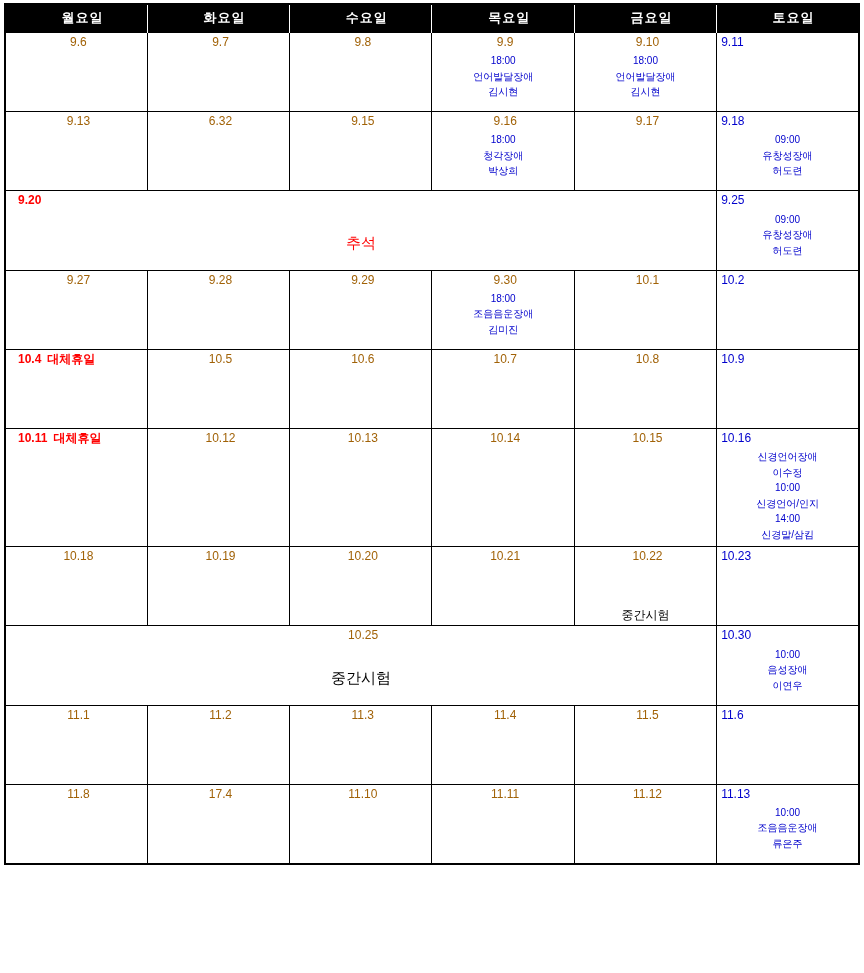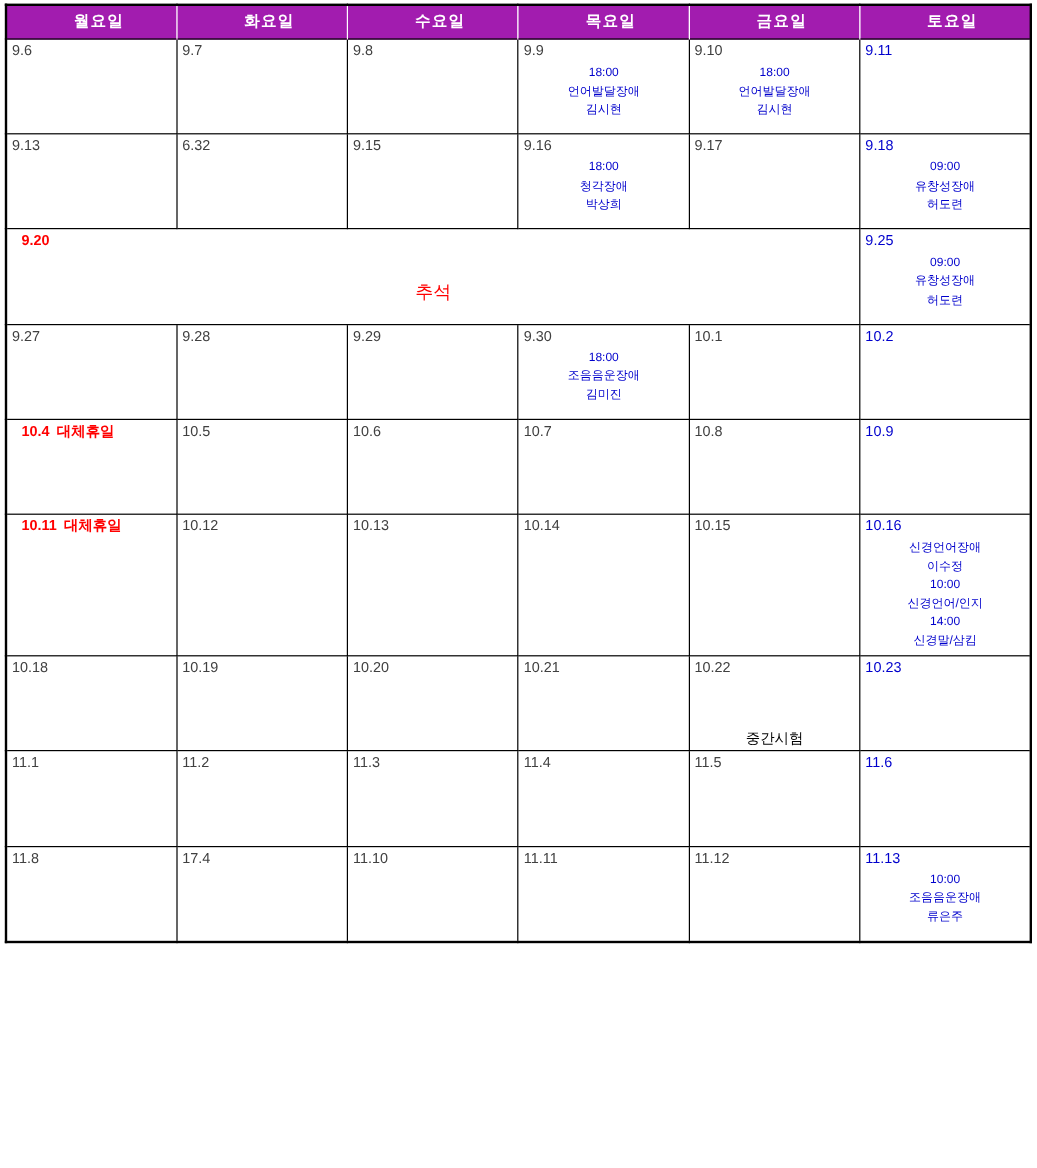--- a/index.html
+++ b/index.html
@@ -18,21 +18,21 @@
     box-sizing: border-box;
     padding: 3px 4px 4px 4px;
   }
   table.calendar {
     border-collapse: collapse;
     width: 856px;
     table-layout: fixed;
     border: 2px solid #000000;
   }
   table.calendar thead th {
-    background: #a21caf;
+    background: #000000;
     color: #ffffff;
     font-size: 13px;
     font-weight: bold;
     padding: 4px 0 5px 12px;
     text-align: center;
     border-right: 1px solid #ffffff;
     letter-spacing: 1px;
   }
   table.calendar thead th:last-child {
     border-right: none;
@@ -42,21 +42,21 @@
     vertical-align: top;
     padding: 0;
     width: 14.2857%;
   }
   .daynum {
     font-size: 12px;
     padding: 3px 0 2px 4px;
     line-height: 1.1;
     white-space: nowrap;
   }
-  .daynum.weekday { color: #404040; }
+  .daynum.weekday { color: #a16207; text-align: center; }
   .daynum.sat { color: #0000cc; }
   .daynum.holiday { color: #ff0000; font-weight: bold; padding-left: 12px; }
   .daynum .sublabel { margin-left: 6px; }
   .events {
     text-align: center;
     font-size: 10px;
     line-height: 1.55;
     padding: 2px 2px 4px 2px;
     color: #0000cc;
     min-height: 14px;
@@ -366,20 +366,38 @@
             </div>
           </td>
           <td>
             <div class="daynum sat">10.23</div>
             <div class="cell-body">
               <div class="events"></div>
             </div>
           </td>
         </tr>
         <tr>
+          <td colspan="5">
+            <div class="daynum weekday">10.25</div>
+            <div class="cell-body">
+              <div class="span-note black">중간시험</div>
+            </div>
+          </td>
+          <td>
+            <div class="daynum sat">10.30</div>
+            <div class="cell-body">
+              <div class="events">
+                <div class="ev-line">10:00</div>
+                <div class="ev-line">음성장애</div>
+                <div class="ev-line">이연우</div>
+              </div>
+            </div>
+          </td>
+        </tr>
+        <tr>
           <td>
             <div class="daynum weekday">11.1</div>
             <div class="cell-body">
               <div class="events"></div>
             </div>
           </td>
           <td>
             <div class="daynum weekday">11.2</div>
             <div class="cell-body">
               <div class="events"></div>

